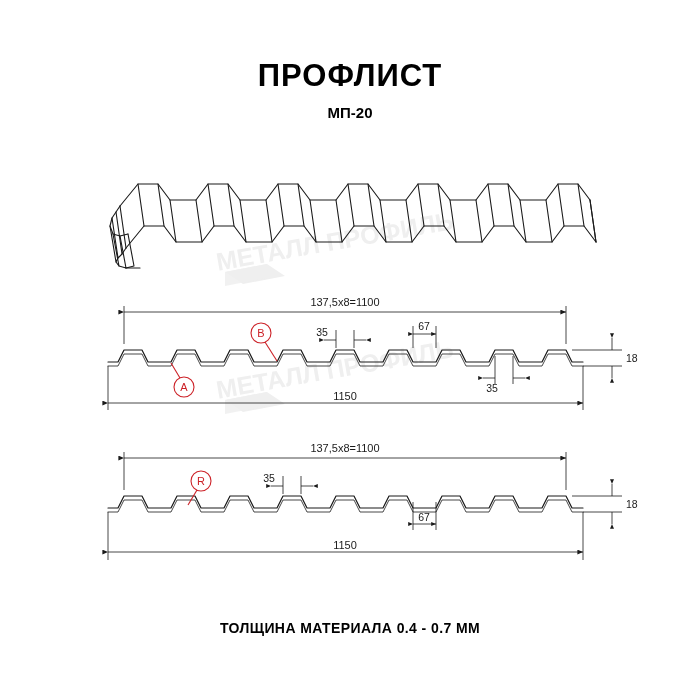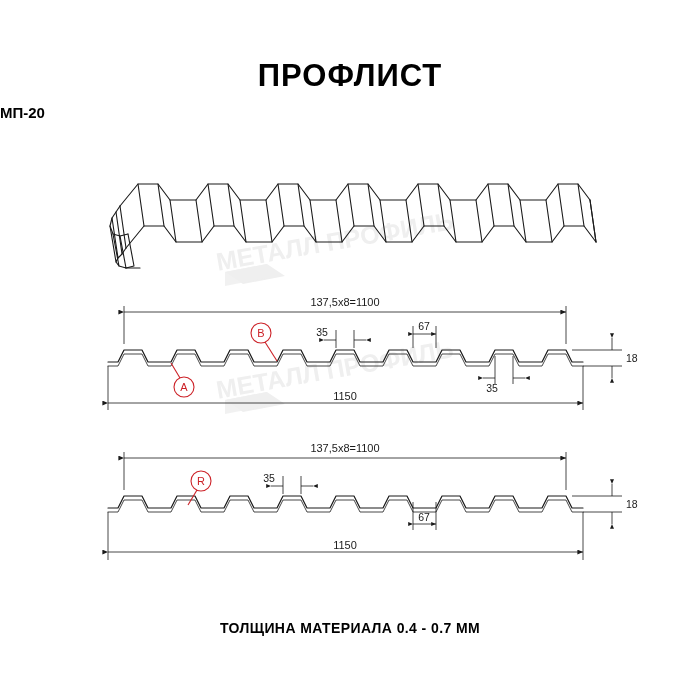--- a/index.html
+++ b/index.html
@@ -31,20 +31,21 @@
     font-size: 31px;
     font-weight: bold;
     letter-spacing: 1px;
     color: #000000;
   }
   .subtitle {
     position: absolute;
     left: 0;
     top: 104px;
     width: 700px;
+    text-align: center;
     font-size: 15px;
     font-weight: bold;
     color: #000000;
   }
   .footer {
     position: absolute;
     left: 0;
     top: 620px;
     width: 700px;
     text-align: center;

